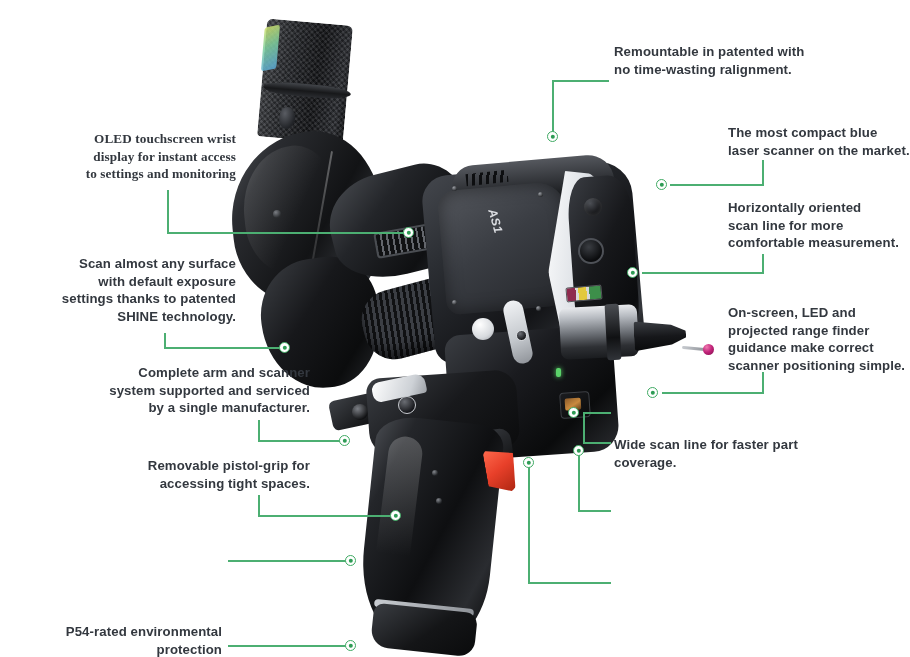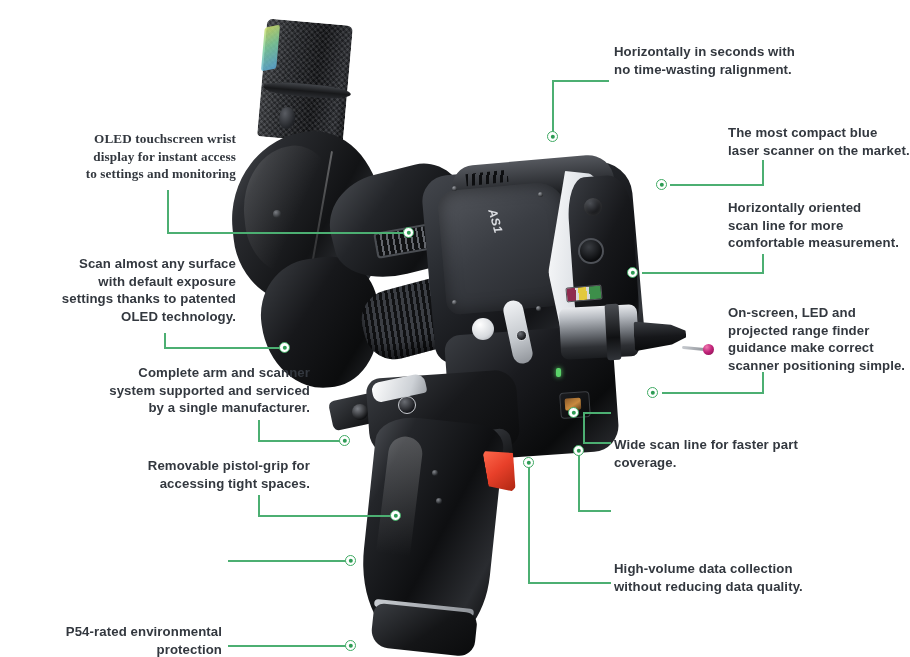--- a/index.html
+++ b/index.html
@@ -378,21 +378,21 @@
   <div class="callout r" style="left:42px; top:130px; width:194px;font-family:Liberation Serif, serif;">OLED touchscreen wrist
 display for instant access
 to settings and monitoring</div>
   <div class="seg v" style="left:167px; top:190px; height:44px;"></div>
   <div class="seg h" style="left:167px; top:232px; width:242px;"></div>
   <div class="dot" style="left:403px; top:227px;"></div>
 
   <div class="callout r" style="left:36px; top:255px; width:200px;">Scan almost any surface
 with default exposure
 settings thanks to patented
-OLED technology.</div>
+SHINE technology.</div>
   <div class="seg v" style="left:164px; top:333px; height:16px;"></div>
   <div class="seg h" style="left:164px; top:347px; width:120px;"></div>
   <div class="dot" style="left:279px; top:342px;"></div>
 
   <div class="callout r" style="left:78px; top:364px; width:232px;">Complete arm and scanner
 system supported and serviced
 by a single manufacturer.</div>
   <div class="seg v" style="left:258px; top:420px; height:22px;"></div>
   <div class="seg h" style="left:258px; top:440px; width:86px;"></div>
   <div class="dot" style="left:339px; top:435px;"></div>
@@ -404,21 +404,21 @@
   <div class="dot" style="left:390px; top:510px;"></div>
 
   <div class="seg h" style="left:228px; top:560px; width:122px;"></div>
   <div class="dot" style="left:345px; top:555px;"></div>
 
   <div class="callout r" style="left:0px; top:623px; width:222px;">P54-rated environmental protection
 with both arm and tracker.</div>
   <div class="seg h" style="left:228px; top:645px; width:122px;"></div>
   <div class="dot" style="left:345px; top:640px;"></div>
 
-  <div class="callout l" style="left:614px; top:43px; width:230px;">Horizontally in seconds with
+  <div class="callout l" style="left:614px; top:43px; width:230px;">Remountable in patented with
 no time-wasting ralignment.</div>
   <div class="seg h" style="left:552px; top:80px; width:57px;"></div>
   <div class="seg v" style="left:552px; top:80px; height:55px;"></div>
   <div class="dot" style="left:547px; top:131px;"></div>
 
   <div class="callout l" style="left:728px; top:124px; width:190px;">The most compact blue
 laser scanner on the market.</div>
   <div class="seg v" style="left:762px; top:160px; height:26px;"></div>
   <div class="seg h" style="left:670px; top:184px; width:94px;"></div>
   <div class="dot" style="left:656px; top:179px;"></div>
@@ -442,19 +442,17 @@
 coverage.</div>
   <div class="seg h" style="left:583px; top:412px; width:28px;"></div>
   <div class="seg v" style="left:583px; top:412px; height:32px;"></div>
   <div class="seg h" style="left:583px; top:442px; width:28px;"></div>
   <div class="dot" style="left:568px; top:407px;"></div>
 
   <div class="seg v" style="left:578px; top:450px; height:62px;"></div>
   <div class="seg h" style="left:578px; top:510px; width:33px;"></div>
   <div class="dot" style="left:573px; top:445px;"></div>
 
-  <div class="callout l" style="left:614px; top:560px; width:214px;">High-volume data collection
-without reducing data quality.</div>
   <div class="seg v" style="left:528px; top:462px; height:122px;"></div>
   <div class="seg h" style="left:528px; top:582px; width:83px;"></div>
   <div class="dot" style="left:523px; top:457px;"></div>
 
 </div>
 
 </body></html>

